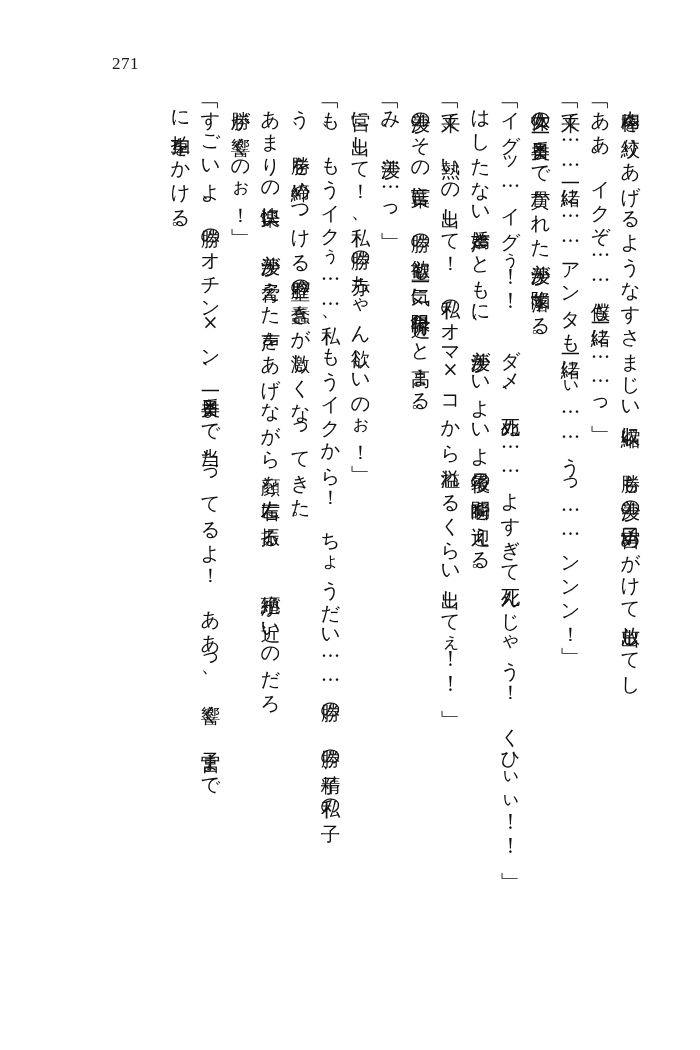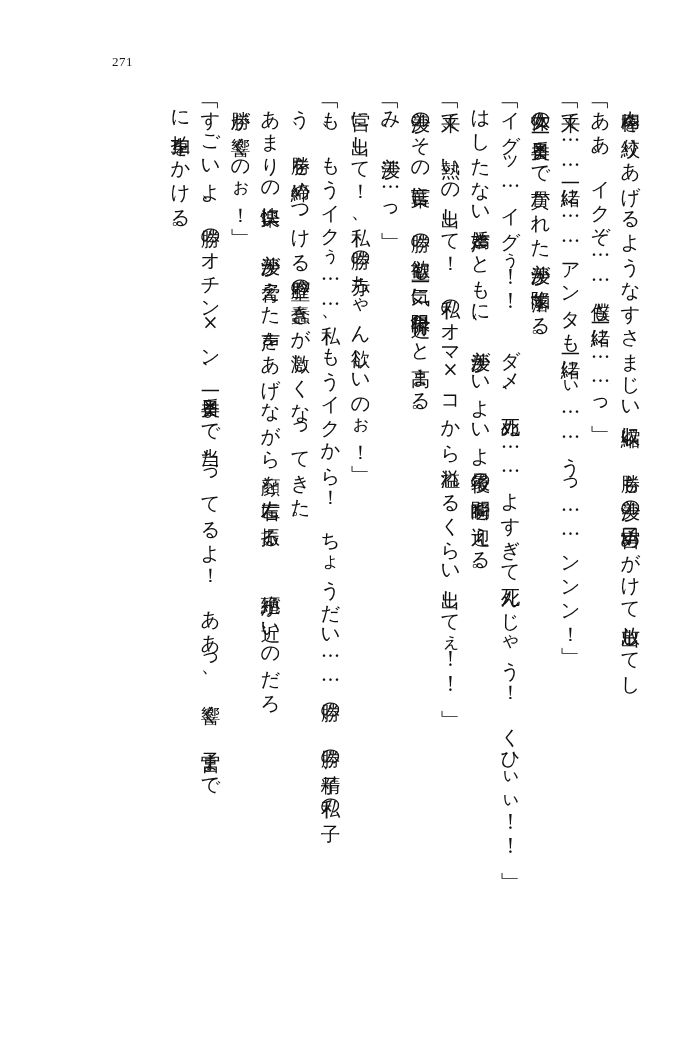--- a/index.html
+++ b/index.html
@@ -19,21 +19,21 @@
     position: absolute;
     top: 0; left: 0;
     width: 700px;
     height: 1050px;
     background: #ffffff;
   }
   .page-number {
     position: absolute;
     top: 54px;
     left: 112px;
-    font-size: 13px;
+    font-size: 17px;
     letter-spacing: 0.5px;
     color: #1a1a1a;
     font-family: "Liberation Serif", "DejaVu Serif", serif;
   }
   
   .text-body {
     position: absolute;
     top: 96px;
     right: 60px;
     height: 880px;

